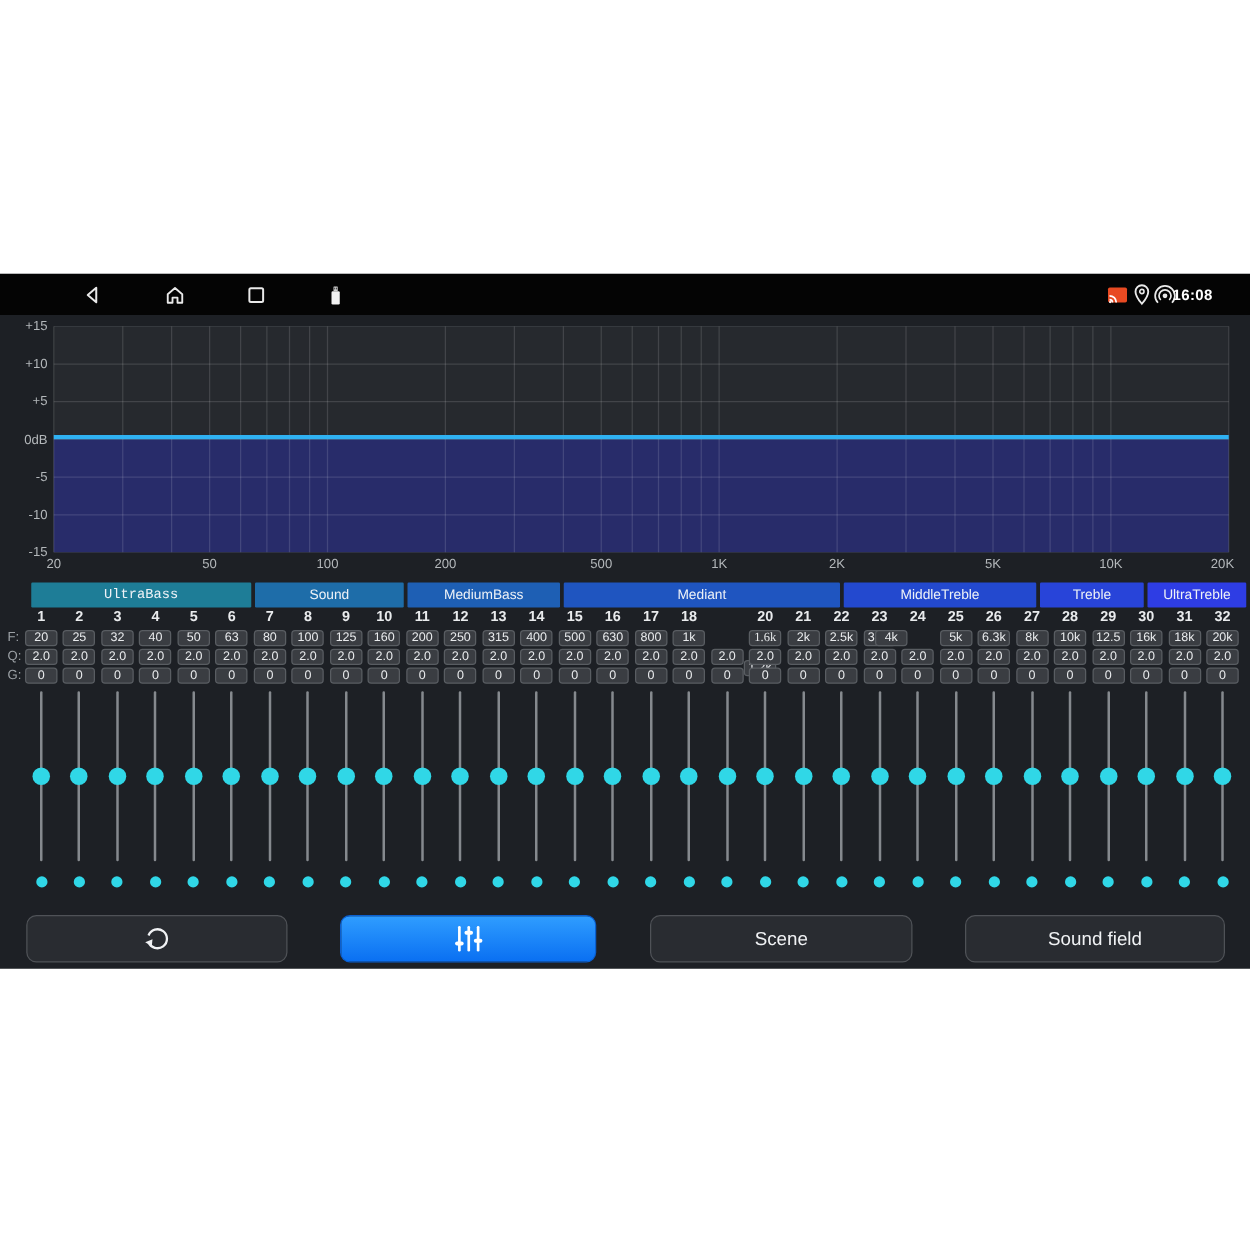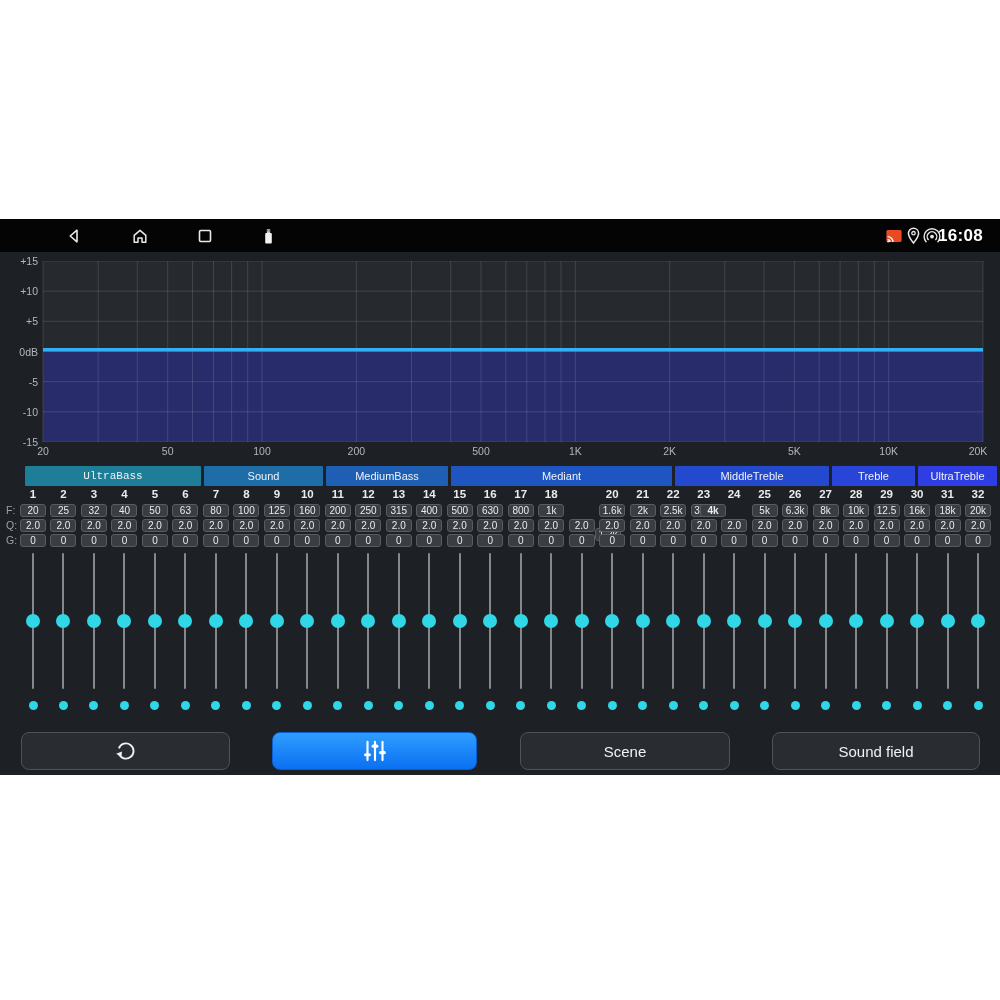--- a/index.html
+++ b/index.html
@@ -2,21 +2,21 @@
 <html><head>
 <meta charset="utf-8">
 <style>
   html,body{margin:0;padding:0;background:#ffffff;}
   body{width:1000px;height:1000px;position:relative;font-family:"Liberation Sans",sans-serif;overflow:hidden;}
   .screen{position:absolute;left:0;top:219px;width:1000px;height:556px;background:#1d2025;overflow:hidden;}
   
   .statusbar{position:absolute;left:0;top:0;width:1000px;height:33px;background:#040404;}
   .sb-icon{position:absolute;top:7px;width:20px;height:20px;}
   .sb-time{position:absolute;top:7px;left:938px;width:58px;height:20px;color:#ffffff;
-           font-size:17px;font-weight:bold;line-height:20px;letter-spacing:.3px;}
+           font-size:12px;font-weight:bold;line-height:20px;letter-spacing:.3px;}
   
   .plot-svg{position:absolute;left:0;top:42px;width:1000px;height:181px;}
   .y-label{position:absolute;left:0;width:38px;text-align:right;font-size:10.5px;color:#b3b7ba;height:12px;line-height:12px;}
   .x-label{position:absolute;width:36px;text-align:center;top:226px;font-size:10.5px;color:#b3b7ba;height:12px;line-height:12px;}
   
   .band{position:absolute;top:247px;height:20px;display:flex;align-items:center;justify-content:center;border-radius:1px;}
   .band span{color:#eef2f7;font-size:11px;}
   
   .ch-num{position:absolute;top:268px;height:14px;width:30px;text-align:center;color:#e9ebed;font-size:11.5px;font-weight:bold;line-height:14px;}
   .chip{position:absolute;width:26px;height:13px;box-sizing:border-box;background:#3a3d42;border:1px solid #595d62;border-radius:3px;
@@ -287,21 +287,21 @@
       <div class="knob" style="left: 544.226px; top: 395px;"></div>
       <div class="dot" style="left: 546.726px; top: 482px;"></div>
       <div class="ch-num" style="left: 566.71px; margin-top: 48px;">19</div>
       <div class="chip" style="left: 595px; top: 285px; margin-top: 24px;">1.2k</div>
       <div class="chip" style="left: 568.71px; top: 300px;">2.0</div>
       <div class="chip" style="left: 568.71px; top: 315px;">0</div>
       <div class="track" style="left: 580.71px;"></div>
       <div class="knob" style="left: 574.71px; top: 395px;"></div>
       <div class="dot" style="left: 577.21px; top: 482px;"></div>
       <div class="ch-num" style="left: 597.194px;">20</div>
-      <div class="chip" style="left: 599.194px; top: 285px;">1.6k</div>
+      <div class="chip" style="left: 599.194px; top: 285px; font-family: Liberation Serif, serif;">1.6k</div>
       <div class="chip" style="left: 599.194px; top: 300px;">2.0</div>
       <div class="chip" style="left: 599.194px; top: 315px;">0</div>
       <div class="track" style="left: 611.194px;"></div>
       <div class="knob" style="left: 605.194px; top: 395px;"></div>
       <div class="dot" style="left: 607.694px; top: 482px;"></div>
       <div class="ch-num" style="left: 627.677px;">21</div>
       <div class="chip" style="left: 629.677px; top: 285px;">2k</div>
       <div class="chip" style="left: 629.677px; top: 300px;">2.0</div>
       <div class="chip" style="left: 629.677px; top: 315px;">0</div>
       <div class="track" style="left: 641.677px;"></div>
@@ -315,21 +315,21 @@
       <div class="knob" style="left: 666.161px; top: 395px;"></div>
       <div class="dot" style="left: 668.661px; top: 482px;"></div>
       <div class="ch-num" style="left: 688.645px;">23</div>
       <div class="chip" style="left: 690.645px; top: 285px;">3.1k</div>
       <div class="chip" style="left: 690.645px; top: 300px;">2.0</div>
       <div class="chip" style="left: 690.645px; top: 315px;">0</div>
       <div class="track" style="left: 702.645px;"></div>
       <div class="knob" style="left: 696.645px; top: 395px;"></div>
       <div class="dot" style="left: 699.145px; top: 482px;"></div>
       <div class="ch-num" style="left: 719.129px;">24</div>
-      <div class="chip" style="left: 700px; top: 285px; font-weight: bold;">4k</div>
+      <div class="chip" style="left: 700px; top: 285px;">4k</div>
       <div class="chip" style="left: 721.129px; top: 300px;">2.0</div>
       <div class="chip" style="left: 721.129px; top: 315px;">0</div>
       <div class="track" style="left: 733.129px;"></div>
       <div class="knob" style="left: 727.129px; top: 395px;"></div>
       <div class="dot" style="left: 729.629px; top: 482px;"></div>
       <div class="ch-num" style="left: 749.613px;">25</div>
       <div class="chip" style="left: 751.613px; top: 285px;">5k</div>
       <div class="chip" style="left: 751.613px; top: 300px;">2.0</div>
       <div class="chip" style="left: 751.613px; top: 315px;">0</div>
       <div class="track" style="left: 763.613px;"></div>

